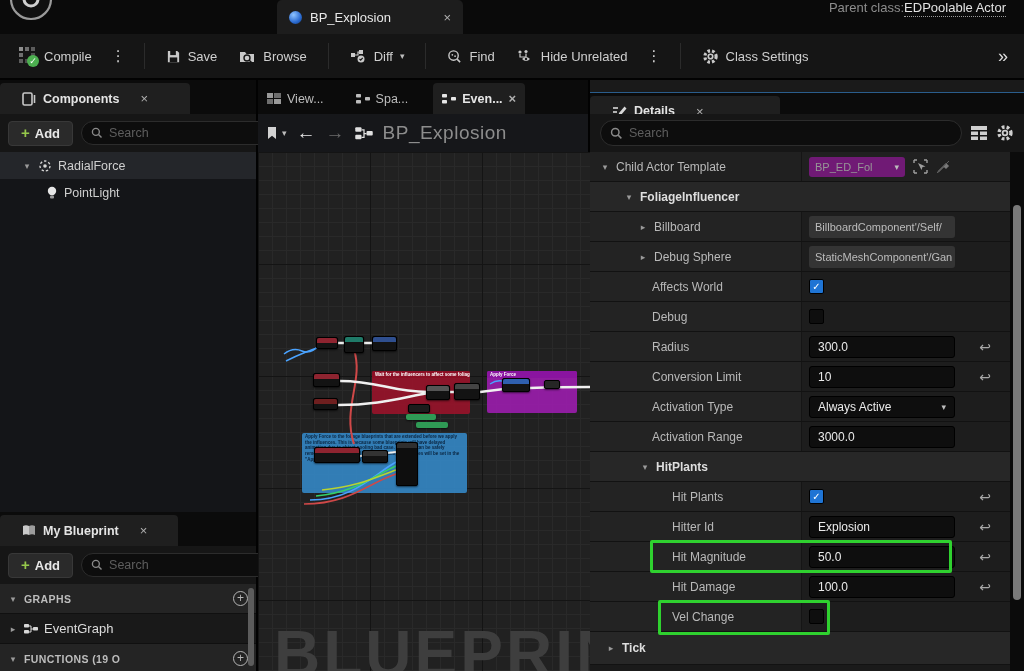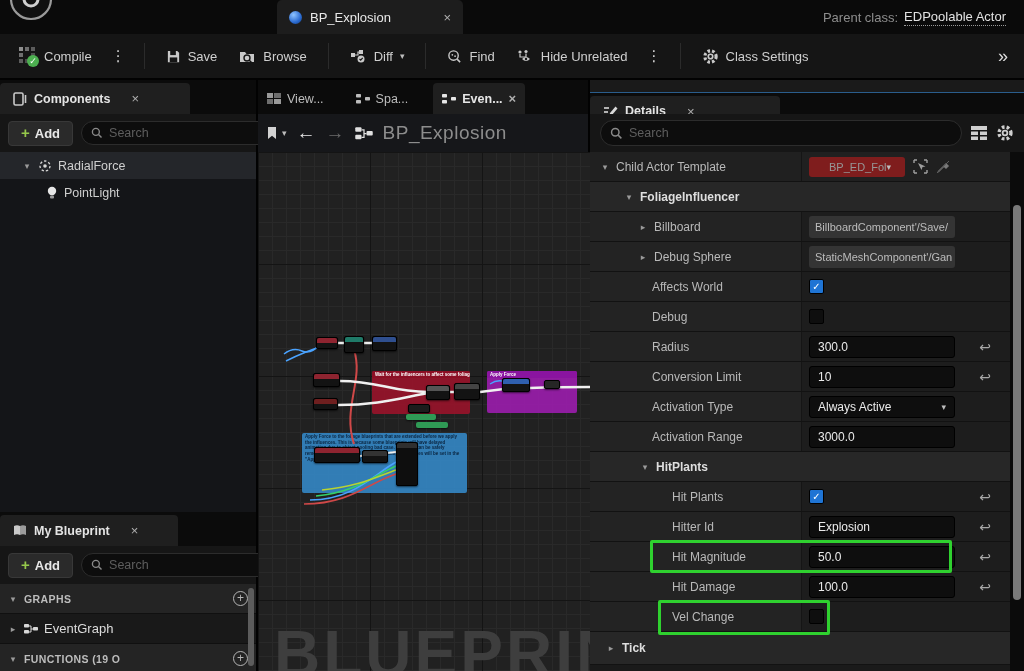--- a/index.html
+++ b/index.html
@@ -12,39 +12,39 @@
   
   .topbar { position:absolute; left:0; top:0; width:1024px; height:34px; background:#0a0a0a; }
   .ue-logo { position:absolute; left:8px; top:-24px; }
   .ttab { position:absolute; top:0; height:34px; display:flex; align-items:center; gap:8px; padding:0 12px; color:#c2c2c2; }
   .ttab.level { left:62px; width:214px; }
   .ttab.active { background:#1d1d1d; border-radius:5px 5px 0 0; color:#e8e8e8; }
   .ttab.bp { left:277px; width:186px; }
   .sphere-ic { width:13px; height:13px; border-radius:50%;
     background:radial-gradient(circle at 35% 30%, #8ec3ff, #2a6ad0 60%, #123a78); }
   .tab-close { margin-left:auto; color:#b0b0b0; font-size:13px; cursor:default; }
-  .parent-class { position:absolute; right:18px; top:0; height:34px; display:flex; align-items:center; gap:6px; }
+  .parent-class { position:absolute; right:18px; top:0; height:34px; display:flex; align-items:flex-start; }
   .parent-class .pl { color:#8d8d8d; }
   .parent-class .pv { color:#e2e2e2; border-bottom:1px dotted #9a9a9a; padding-bottom:1px; }
   
   .toolbar { position:absolute; left:0; top:34px; width:1024px; height:46px; background:#151515;
     border-bottom:2px solid #020202; display:flex; align-items:center; padding:0 10px; gap:4px; }
   .tbtn { display:flex; align-items:center; gap:7px; padding:6px 9px; border-radius:4px; color:#cfcfcf; white-space:nowrap; }
   .tdots { color:#cfcfcf; font-size:15px; padding:4px 6px; }
   .tsep { width:1px; height:26px; background:#2b2b2b; margin:0 8px; }
   .chev-dd { font-size:9px; color:#bdbdbd; }
   .dbl-chev { margin-left:auto; font-size:18px; color:#dcdcdc; padding-right:6px; }
   .compile-ic { position:relative; width:18px; height:18px; }
   .compile-ic .sq { position:absolute; width:4px; height:4px; background:#8f8f8f;
     box-shadow:6px 0 0 #6f6f6f, 0 6px 0 #6f6f6f, 12px 0 0 #5c5c5c, 0 12px 0 #5c5c5c, 12px 6px 0 #4c4c4c, 6px 12px 0 #4c4c4c; }
   .compile-ic .ck { position:absolute; right:-2px; bottom:-2px; width:12px; height:12px; border-radius:50%;
     background:#4caf50; color:#fff; font-size:9px; line-height:12px; text-align:center; font-weight:bold; }
   
   .panel-tabbar { position:absolute; left:0; width:100%; height:34px; background:#0b0b0b; display:flex; }
-  .ptab { display:flex; align-items:center; gap:7px; padding:0 13px; background:#1f1f1f; color:#e4e4e4; font-weight:bold; font-size:12.5px; border-radius:4px 4px 0 0; margin-top:3px; }
+  .ptab { display:flex; align-items:center; gap:7px; padding:0 22px; background:#1f1f1f; color:#e4e4e4; font-weight:bold; font-size:12.5px; border-radius:4px 4px 0 0; margin-top:3px; }
   .ptab .tab-close { margin-left:14px; font-weight:normal; }
   .addrow { position:absolute; left:0; width:100%; height:38px; display:flex; align-items:center; gap:8px; padding:0 8px; background:#161616; }
   .addbtn { display:flex; align-items:center; gap:5px; background:#2a2a2a; border:1px solid #383838; border-radius:4px; padding:4px 12px; color:#e8e8e8; font-weight:bold; }
   .addbtn .plus { color:#96c84b; font-weight:bold; font-size:15px; line-height:12px; }
   .searchpill { flex:1; display:flex; align-items:center; gap:6px; background:#0d0d0d; border:1px solid #2c2c2c; border-radius:12px; height:24px; padding:0 9px; }
   .searchpill input { flex:1; min-width:0; background:transparent; border:none; outline:none; color:#d0d0d0; font-size:12.5px; font-family:inherit; }
   .searchpill input::placeholder { color:#5e5e5e; }
   
   .left-panel { position:absolute; left:0; top:80px; width:258px; height:591px; background:#141518; border-right:2px solid #020202; }
   .tree { position:absolute; left:0; top:72px; width:100%; }
@@ -94,21 +94,21 @@
   .dlbl { width:212px; display:flex; align-items:center; gap:6px; background:#232323; border-right:1px solid #151515; color:#b9b9b9; font-size:12px; }
   .dval { width:158px; display:flex; align-items:center; padding-left:7px; background:#1d1d1d; }
   .drst { flex:1; display:flex; align-items:center; justify-content:center; color:#a8a8a8; font-size:14px; background:#1d1d1d; }
   .drow.cat { background:#272727; }
   .drow.cat .dlbl { width:100%; border-right:none; background:transparent; color:#dedede; font-weight:bold; }
   .dinput { width:146px; height:22px; background:#0e0e0e; border:1px solid #000; border-radius:3px; color:#eaeaea; font-size:12px; line-height:20px; padding:0 8px; overflow:hidden; white-space:nowrap; }
   .dchip { width:146px; height:22px; background:#343434; border-radius:3px; color:#bcbcbc; font-size:11px; line-height:22px; padding:0 6px; overflow:hidden; white-space:nowrap; }
   .ddl { width:146px; height:22px; background:#0e0e0e; border:1px solid #000; border-radius:3px; color:#eaeaea; font-size:12px; display:flex; align-items:center; justify-content:space-between; padding:0 8px; }
   .cbx { width:15px; height:15px; background:#0e0e0e; border:1px solid #000; border-radius:2px; display:flex; align-items:center; justify-content:center; }
   .cbx.checked { background:#1f74d4; color:#fff; font-size:10px; font-weight:bold; }
-  .muted-dd { width:96px; height:20px; background:#7f1d1d; border-radius:3px; color:#979797; font-size:11px; display:flex; align-items:center; justify-content:space-between; padding:0 20px; }
+  .muted-dd { width:96px; height:20px; background:#701a75; border-radius:3px; color:#979797; font-size:11px; display:flex; align-items:center; justify-content:space-between; padding:0 6px; }
   .ict { margin-left:8px; opacity:.85; }
   .dscrollstrip { position:absolute; right:0; top:72px; width:14px; height:519px; background:#0b0b0b; }
   .dthumb { position:absolute; left:3px; top:53px; width:8px; height:395px; background:#7a7a7a; border-radius:4px; }
   .hlbox { position:absolute; border:3px solid #2fd12f; border-radius:2px; pointer-events:none; }
   .hl-magnitude { left:60px; top:460px; width:302px; height:33px; }
   .hl-velchange { left:68px; top:520px; width:172px; height:35px; }
   svg { display:block; }
 </style>
 </head>
 <body>
@@ -526,21 +526,21 @@
           <span>FoliageInfluencer</span>
         </div>
       </div>
 
       <div class="drow">
         <div class="dlbl" style="padding-left:48px">
           <span class="tri">▸</span>
           <span>Billboard</span>
         </div>
         <div class="dval">
-            <div class="dchip">BillboardComponent'/Save/</div>
+            <div class="dchip">BillboardComponent'/Self/</div>
           </div>
         <div class="drst"></div>
       </div>
 
       <div class="drow">
         <div class="dlbl" style="padding-left:48px">
           <span class="tri">▸</span>
           <span>Debug Sphere</span>
         </div>
         <div class="dval">

